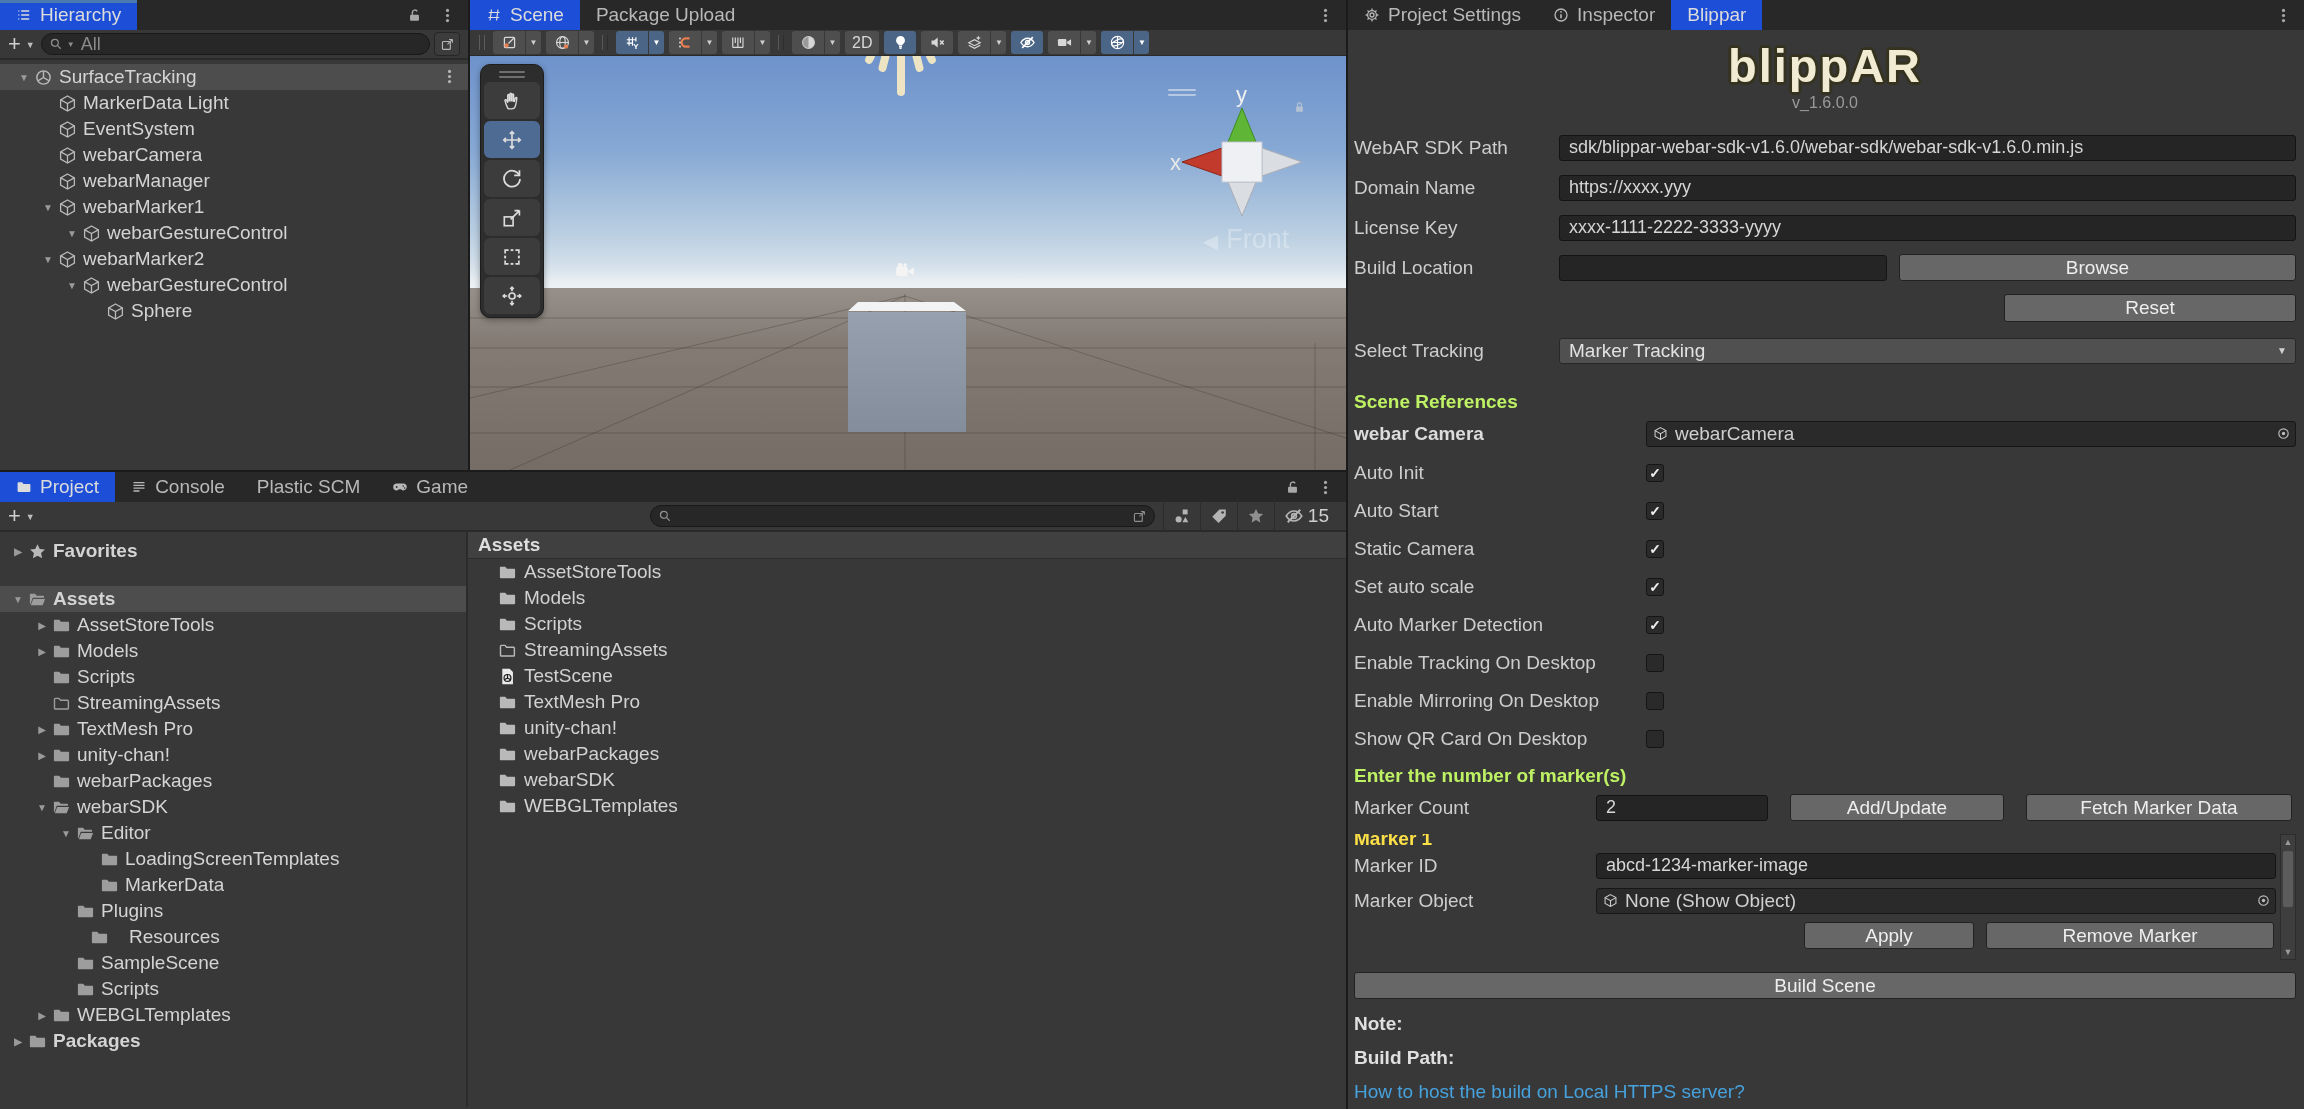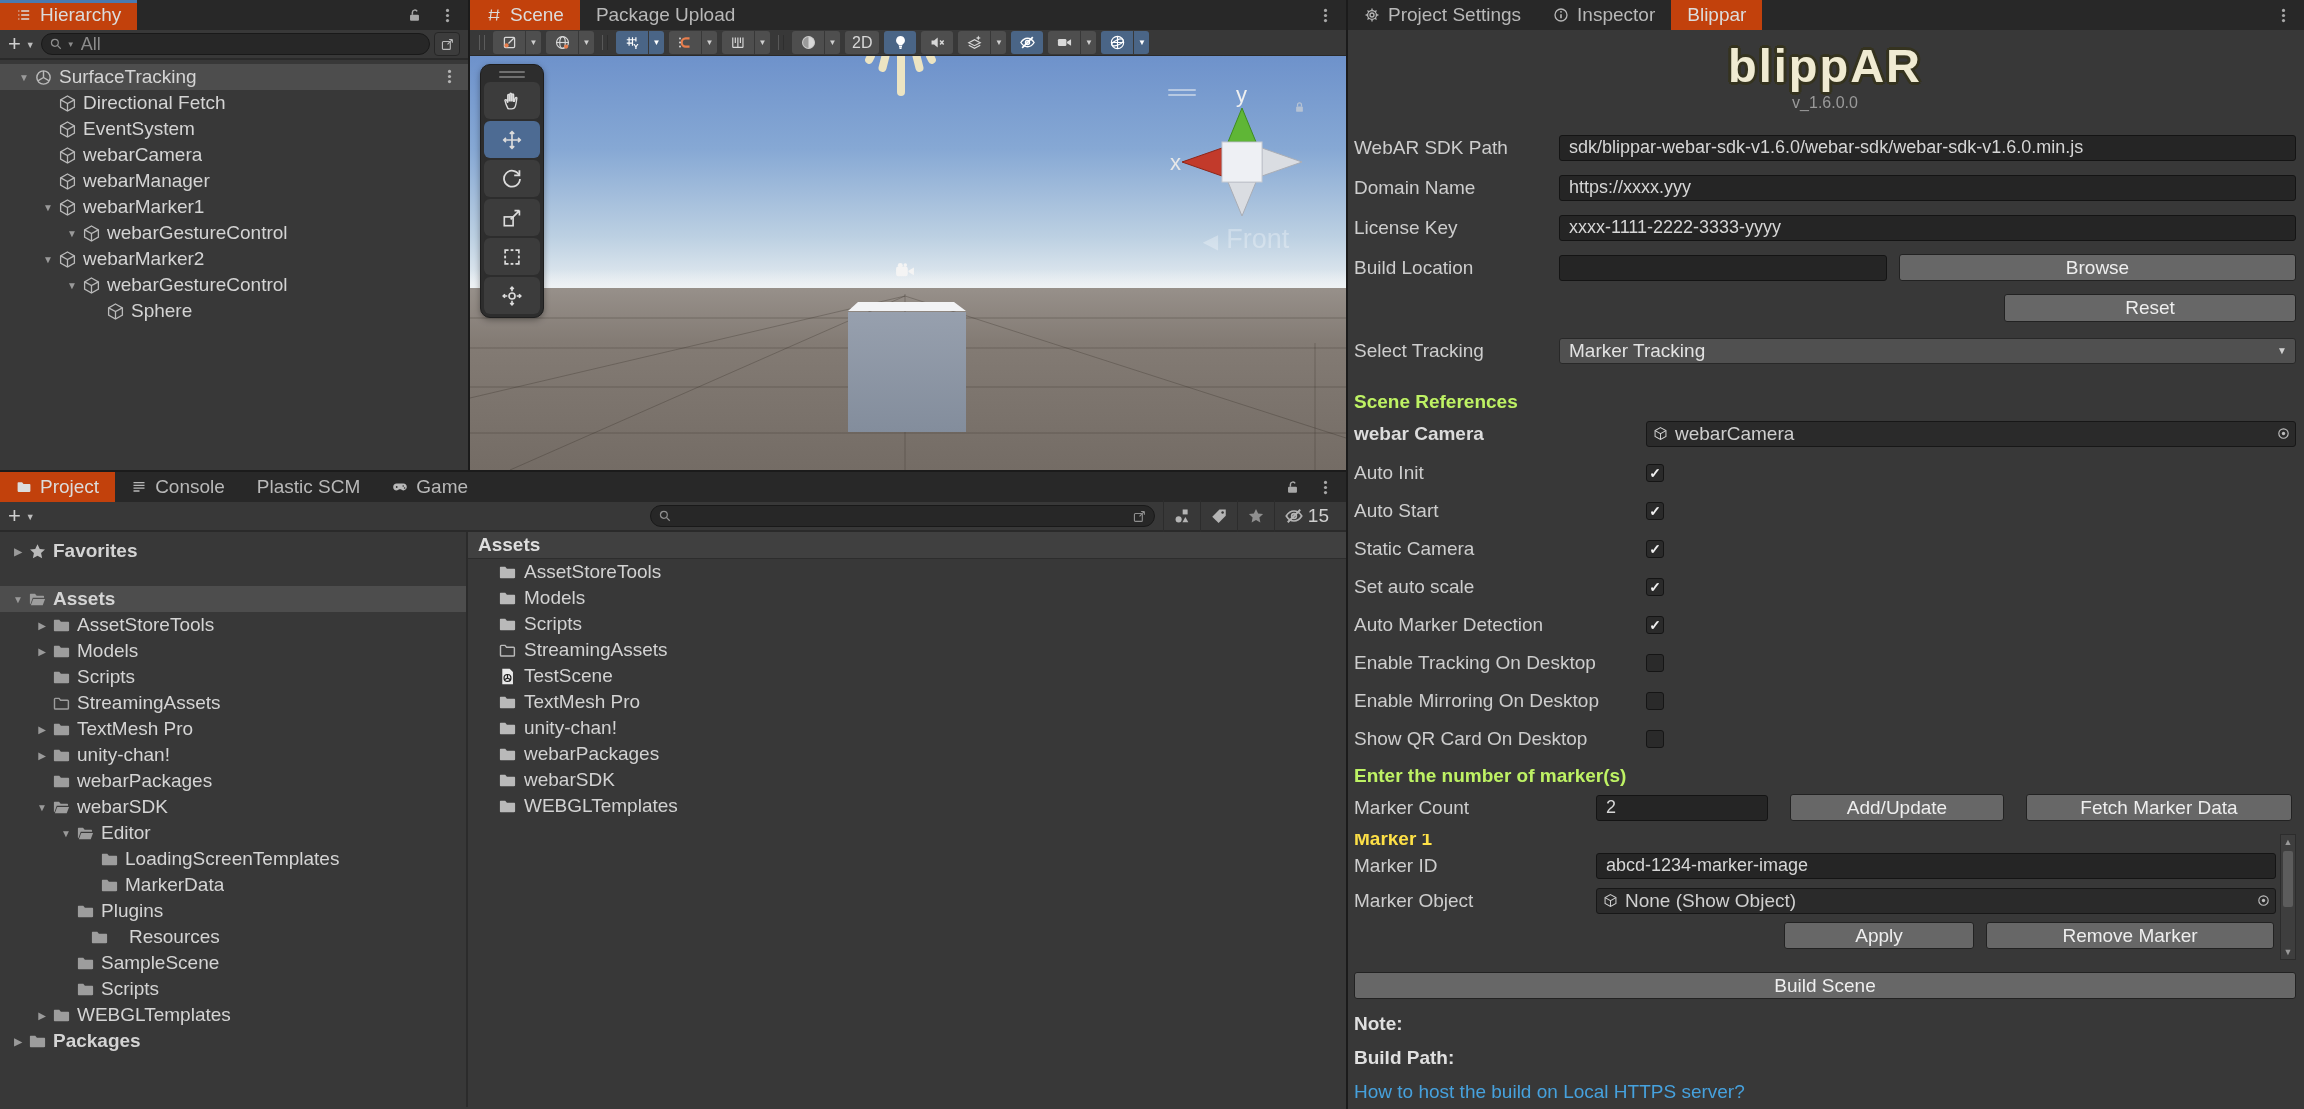--- a/index.html
+++ b/index.html
@@ -9,21 +9,21 @@
         -webkit-font-smoothing:antialiased;}
   .panel{position:absolute;}
   #hierarchy-panel{left:0;top:0;width:470px;height:472px;border-right:2px solid #1b1b1b;border-bottom:2px solid #1b1b1b;background:#383838;}
   #scene-panel{left:470px;top:0;width:878px;height:472px;border-right:2px solid #1b1b1b;border-bottom:2px solid #1b1b1b;background:#383838;}
   #project-panel{left:0;top:472px;width:1348px;height:637px;border-right:2px solid #1b1b1b;background:#383838;}
   #blippar-panel{left:1348px;top:0;width:956px;height:1109px;background:#383838;}
 
   
   .tabbar{height:30px;background:#282828;display:flex;align-items:stretch;}
   .tab{display:flex;align-items:center;gap:8px;padding:0 16px;color:#b8b8b8;position:relative;white-space:nowrap;cursor:default;}
-  .tab.active{background:#c2410c;color:#dcdcdc;}
+  .tab.active{background:#1d4ed8;color:#dcdcdc;}
   .tab.focused::before{content:"";position:absolute;left:0;right:0;top:0;height:3px;background:var(--accent,#4a7ab0);}
   .bar-end{margin-left:auto;display:flex;align-items:center;gap:16px;padding-right:12px;color:#a8a8a8;}
   .bar-end .ic{width:17px;height:17px;}
 
   
   .ic{display:inline-flex;align-items:center;justify-content:center;width:18px;height:18px;flex:none;}
   .ic svg{width:100%;height:100%;display:block;}
   .ic.s14{width:14px;height:14px;} .ic.s15{width:15px;height:15px;} .ic.s16{width:16px;height:16px;} .ic.s20{width:20px;height:20px;}
 
   
@@ -206,21 +206,21 @@
         <div class="trow" style="padding-left: 38px;">
           <span class="exp"></span>
           <span class="ticon">
             <svg viewBox="0 0 16 16">
               <g fill="none" stroke="currentColor" stroke-width="1.1">
                 <path d="M8 1.7 13.8 4.9v6.2L8 14.3 2.2 11.1V4.9z"></path>
                 <path d="M2.2 4.9 8 8.1l5.8-3.2M8 8.1v6.2"></path>
               </g>
             </svg>
           </span>
-          <span class="tlabel">Directional Fetch</span>
+          <span class="tlabel">MarkerData Light</span>
         </div>
         <div class="trow" style="padding-left: 38px;">
           <span class="exp"></span>
           <span class="ticon">
             <svg viewBox="0 0 16 16">
               <g fill="none" stroke="currentColor" stroke-width="1.1">
                 <path d="M8 1.7 13.8 4.9v6.2L8 14.3 2.2 11.1V4.9z"></path>
                 <path d="M2.2 4.9 8 8.1l5.8-3.2M8 8.1v6.2"></path>
               </g>
             </svg>
@@ -1178,21 +1178,21 @@
             <span>None (Show Object)</span>
             <span class="picker ic s15">
                 <svg viewBox="0 0 16 16">
                   <circle cx="8" cy="8" r="5" fill="none" stroke="currentColor" stroke-width="1.2"></circle>
                   <circle cx="8" cy="8" r="1.8" fill="currentColor"></circle>
                 </svg>
               </span>
           </div>
         </div>
         <div class="frow btnsrow">
-          <button class="btn" style="width:190px">Apply</button>
+          <button class="btn" style="width:170px">Apply</button>
           <button class="btn" style="width:288px">Remove Marker</button>
         </div>
         <div class="mscroll">
           <span class="sarr">▲</span>
           <div class="sthumb"></div>
           <span class="sarr dn">▼</span>
         </div>
       </div>
 
       <button class="btn" id="build-btn">Build Scene</button>

